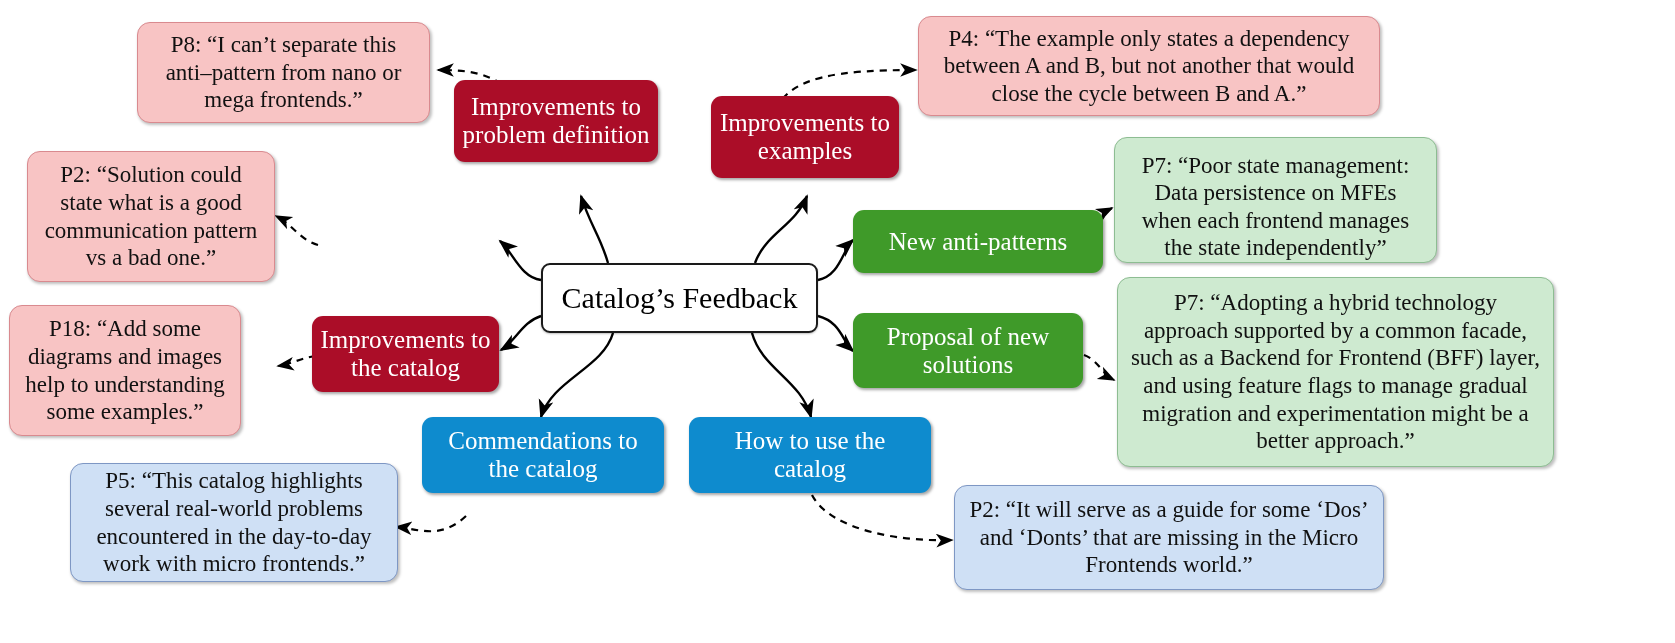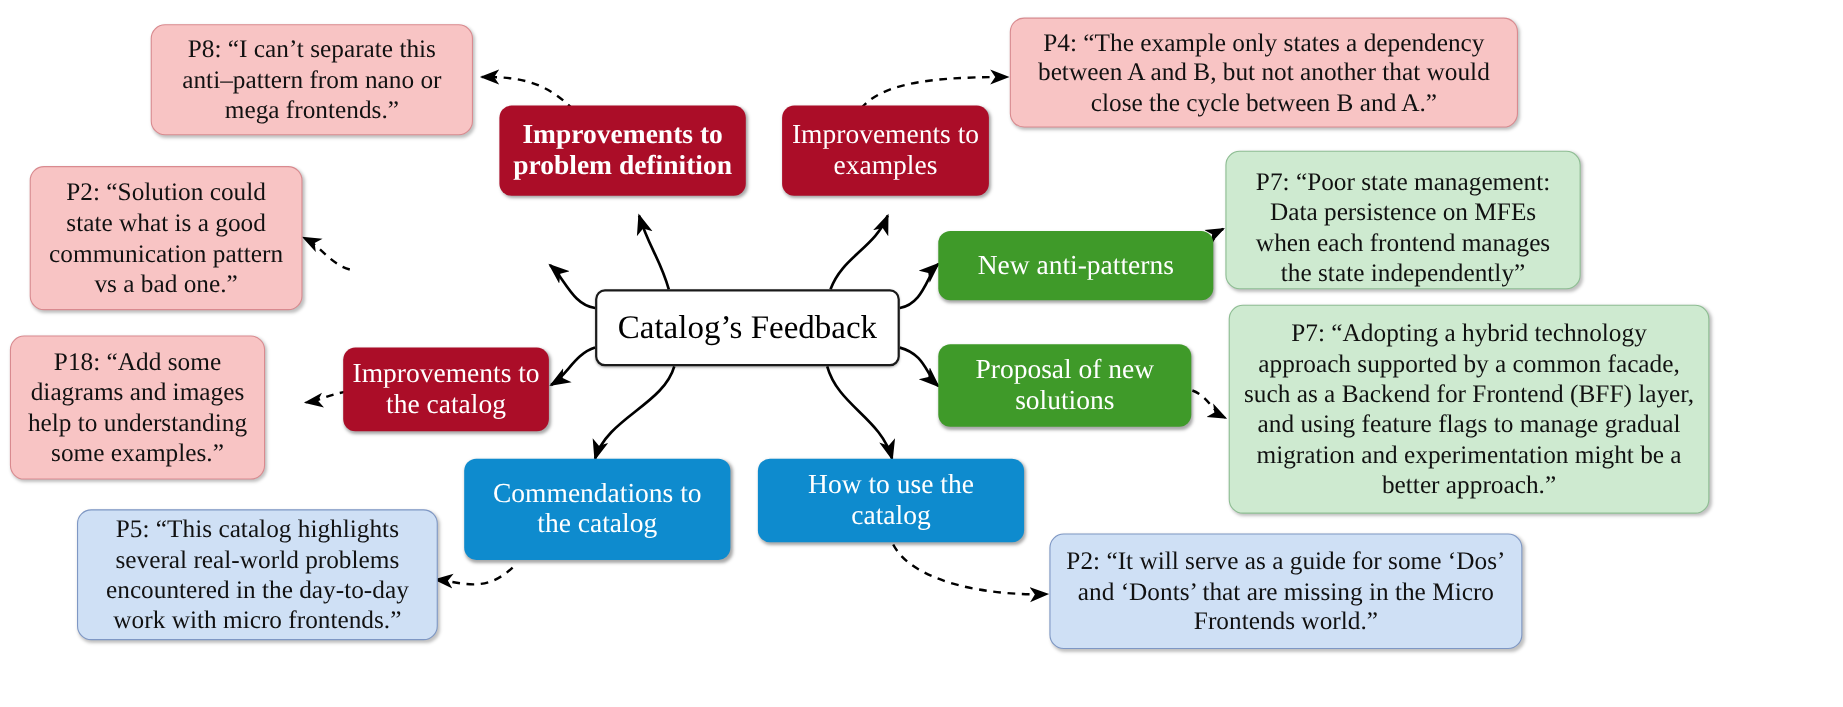--- a/index.html
+++ b/index.html
@@ -80,42 +80,42 @@
       <path d="M466,516 C440,540 420,529 396,527"></path>
 
       <path d="M812,495 C830,530 900,542 952,540"></path>
     </g>
   </svg>
 
   <div class="node center" style="left:541px;top:263px;width:277px;height:70px;">
     <span class="txt">Catalog’s Feedback</span>
   </div>
 
-  <div class="node cat cat-red" style="left:454px;top:96px;width:224px;height:82px;font-weight:bold;">
+  <div class="node cat cat-red" style="left:454px;top:80px;width:204px;height:82px;">
     <span class="txt">Improvements to problem definition</span>
   </div>
 
   <div class="node cat cat-red" style="left:711px;top:96px;width:188px;height:82px;">
     <span class="txt">Improvements to examples</span>
   </div>
 
 
   <div class="node cat cat-red" style="left:312px;top:316px;width:187px;height:76px;">
     <span class="txt">Improvements to the catalog</span>
   </div>
 
   <div class="node cat cat-green" style="left:853px;top:210px;width:250px;height:63px;">
     <span class="txt">New anti-patterns</span>
   </div>
 
   <div class="node cat cat-green" style="left:853px;top:313px;width:230px;height:75px;">
     <span class="txt">Proposal of new solutions</span>
   </div>
 
-  <div class="node cat cat-blue" style="left:422px;top:417px;width:242px;height:92px;">
+  <div class="node cat cat-blue" style="left:422px;top:417px;width:242px;height:76px;">
     <span class="txt">Commendations to the catalog</span>
   </div>
 
   <div class="node cat cat-blue" style="left:689px;top:417px;width:242px;height:76px;">
     <span class="txt">How to use the catalog</span>
   </div>
 
   <div class="node quote q-pink" style="left:137px;top:22px;width:293px;height:101px;">
     <span class="txt">P8: “I can’t separate this anti–pattern from nano or mega frontends.”</span>
   </div>

